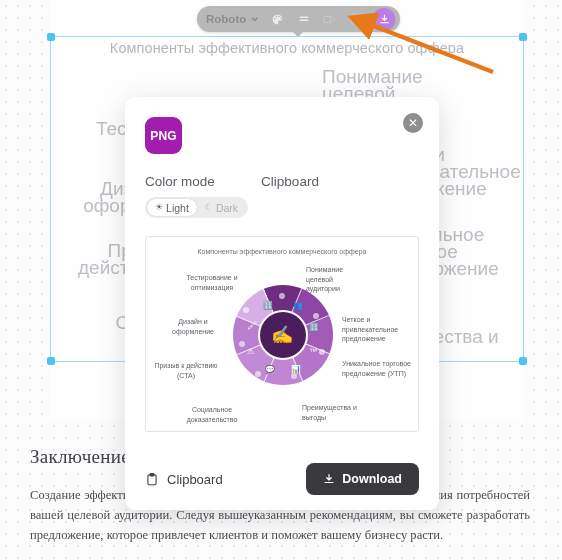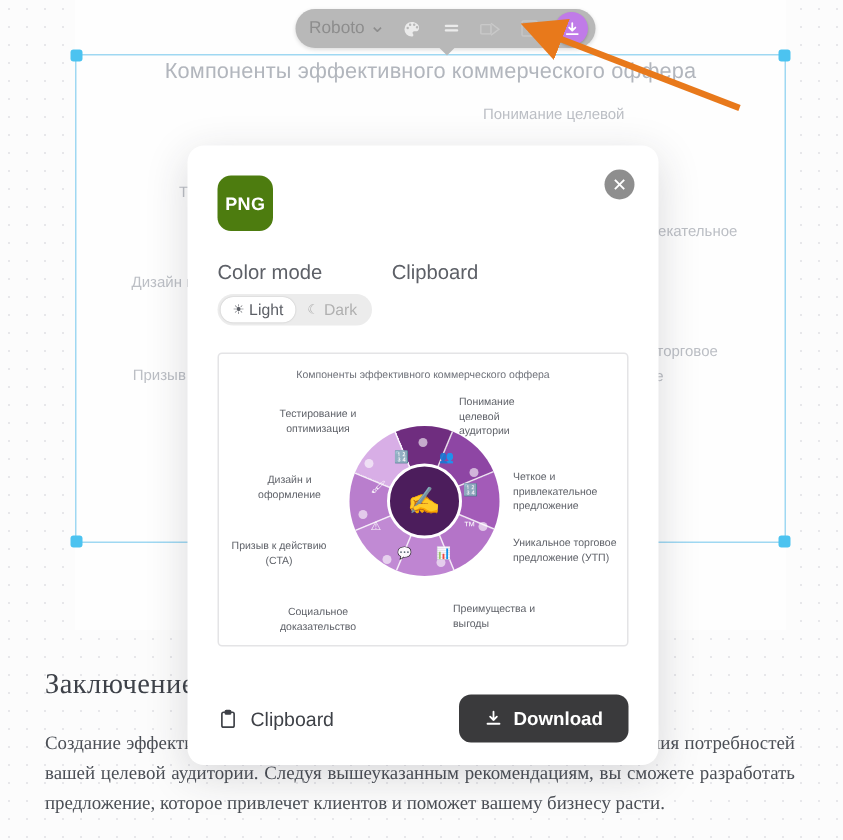--- a/index.html
+++ b/index.html
@@ -44,21 +44,21 @@
     width: 474px; height: 330px;
     color: #b9bcc2;
     filter: blur(0.35px);
   }
   #bg-title {
     position: absolute; top: 4px; left: 0; width: 100%;
     text-align: center; font-size: 14.5px; color: #b2b6bd;
     letter-spacing: .1px;
   }
   .bg-lab {
-    position: absolute; font-size: 10px; line-height: 17px;
+    position: absolute; font-size: 19px; line-height: 17px;
     color: #bcbfc5;
   }
   .bg-l1 { left: 46px;  top: 84px;  width: 120px; text-align: center; }
   .bg-l2 { left: 20px;  top: 144px; width: 140px; text-align: center; }
   .bg-l3 { left: 28px;  top: 206px; width: 140px; text-align: center; }
   .bg-l4 { left: 55px;  top: 278px; width: 130px; text-align: center; }
   .bg-r1 { left: 272px; top: 32px;  width: 120px; }
   .bg-r2 { left: 318px; top: 110px; width: 170px; }
   .bg-r3 { left: 330px; top: 190px; width: 150px; }
   .bg-r4 { left: 300px; top: 292px; width: 150px; }
@@ -86,21 +86,21 @@
     box-shadow: 0 1px 3px rgba(0,0,0,.14);
     z-index: 30;
   }
   #toolbar::after {
     content: ""; position: absolute; left: 96px; bottom: -5px;
     border-left: 5px solid transparent; border-right: 5px solid transparent;
     border-top: 5px solid #b8b8b8;
   }
   .tb-font {
     display: flex; align-items: center; gap: 3px;
-    font-size: 11.5px; color: #8d8d8d;
+    font-size: 11.5px; color: #8d8d8d; font-weight: bold;
   }
   .tb-ico {
     width: 17px; height: 17px; display: flex;
     align-items: center; justify-content: center;
     color: #d4d4d4;
   }
   .tb-dl {
     width: 22px; height: 22px; border-radius: 50%;
     background: #c07be8;
     display: flex; align-items: center; justify-content: center;
@@ -128,21 +128,21 @@
   #fmt-row {
     display: flex; gap: 9px;
     padding: 20px 0 0 20px;
   }
   .fmt {
     width: 37px; height: 37px; border-radius: 9px;
     display: flex; align-items: center; justify-content: center;
     font-size: 12px; font-weight: bold; color: #fff;
     letter-spacing: .2px; cursor: pointer;
   }
-  .fmt.on  { background: #4d7c0f; }
+  .fmt.on  { background: #a21caf; }
   .fmt.off { background: #e2b6f5; }
 
   #opts {
     display: flex; padding: 20px 0 0 20px; gap: 13px;
   }
   .opt-title {
     font-size: 13.5px; color: #5d6067; margin-bottom: 7px;
     font-weight: 400;
   }
   .seg {

